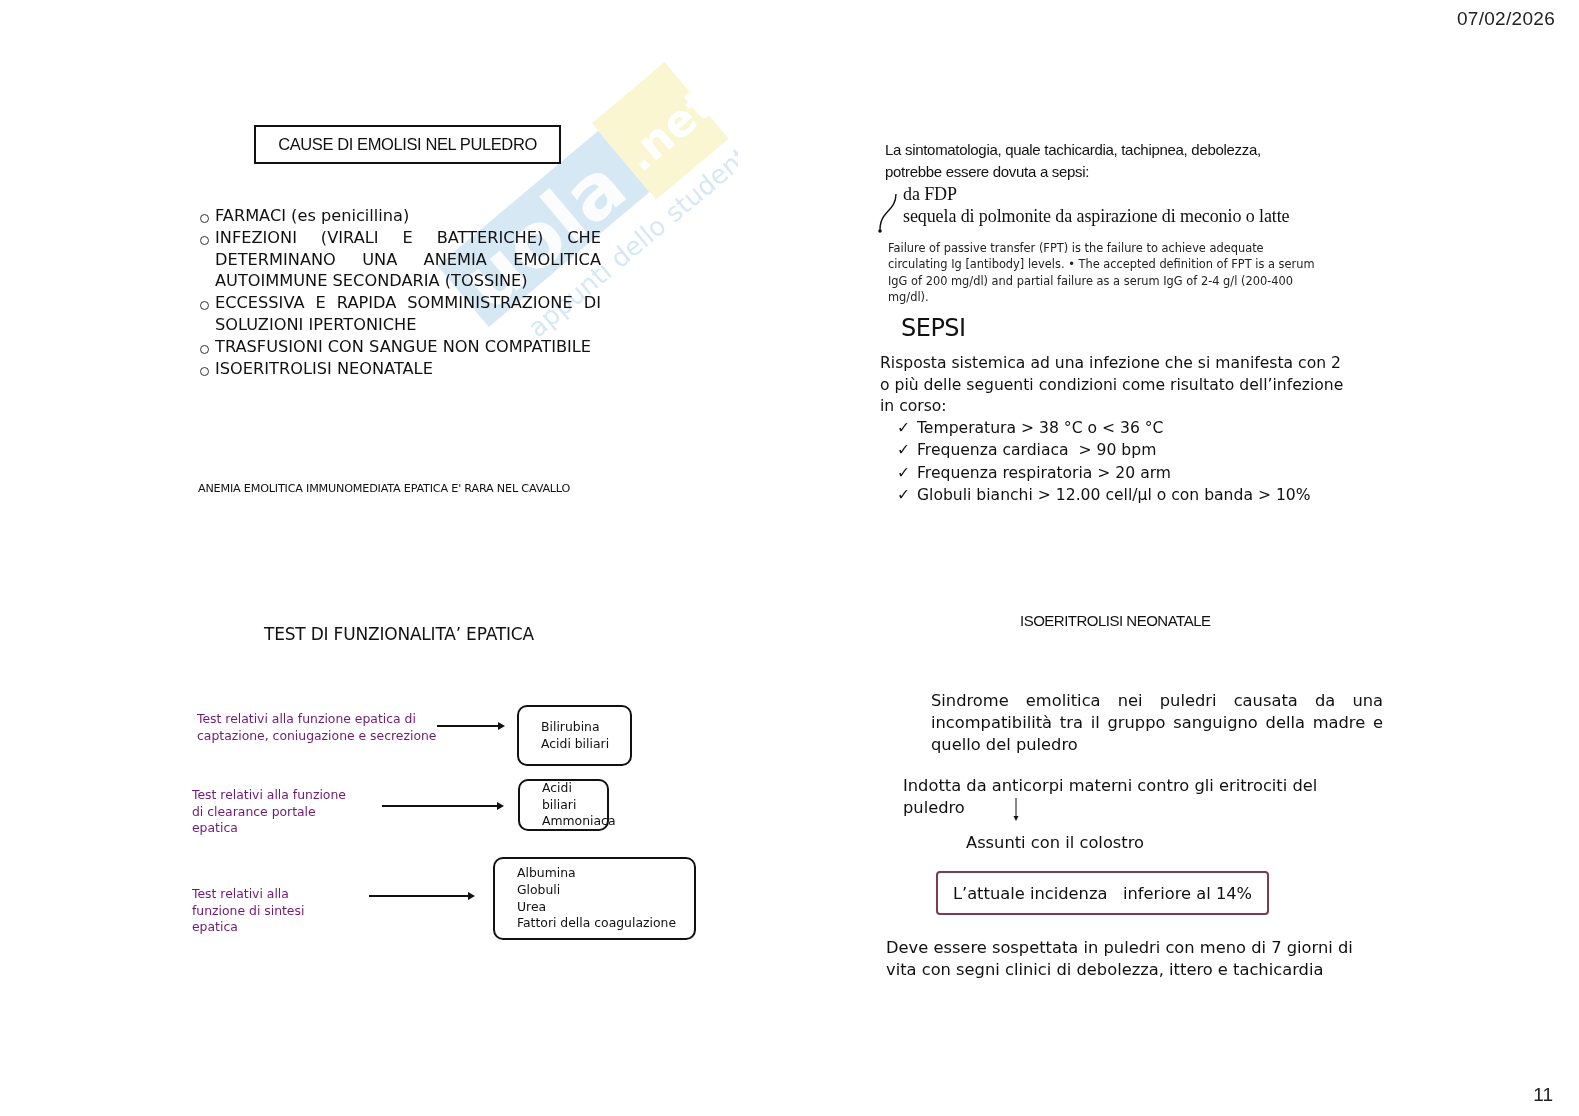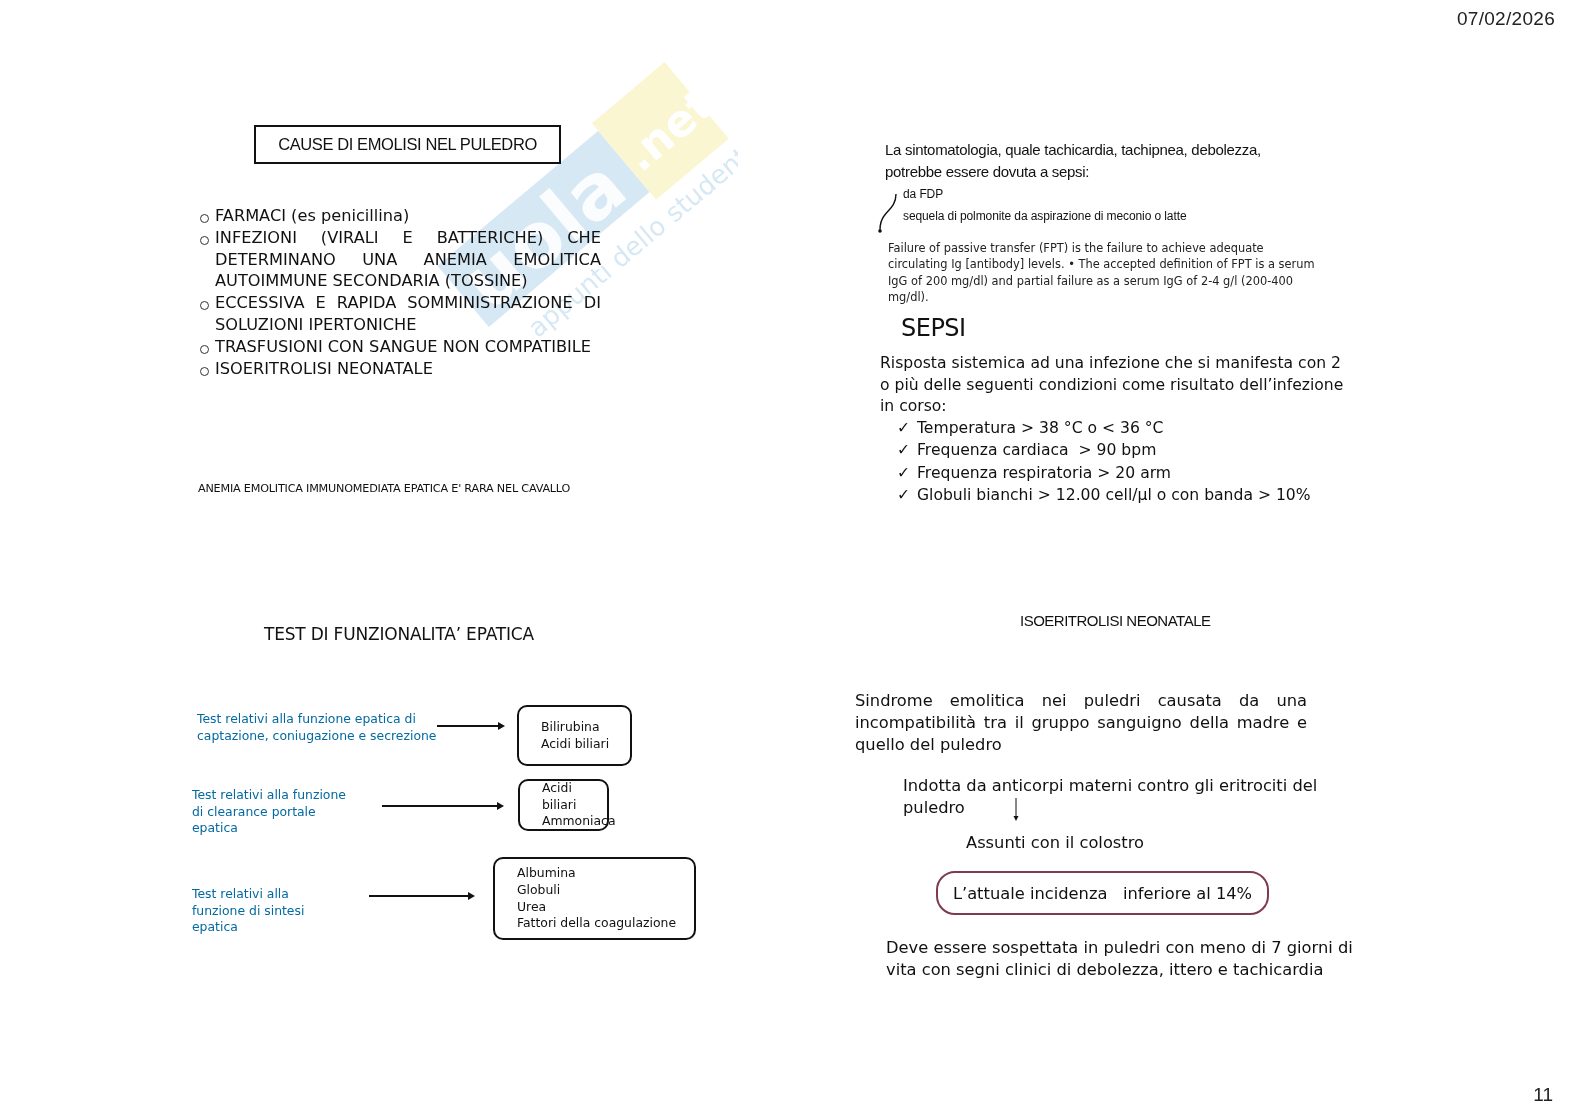--- a/index.html
+++ b/index.html
@@ -16,44 +16,44 @@
 
   
   #s1-title { left: 254px; top: 125px; width: 307px; height: 39px; border: 2px solid #111; display:flex; align-items:center; justify-content:center; font-family: Liberation Sans, sans-serif; font-size: 16.5px; letter-spacing: -0.4px; }
   #s1-list { left: 197px; top: 205px; width: 404px; font-size: 16.2px; line-height: 21.8px; list-style: none; }
   #s1-list li { position: relative; padding-left: 18px; text-align: justify; text-align-last: left; }
   #s1-list li::before { content: ""; position: absolute; left: 3px; top: 9px; width: 7px; height: 7px; border: 1px solid #333; border-radius: 50%; }
   #s1-note { left: 198px; top: 482px; font-size: 11.2px; letter-spacing: -0.2px; }
 
   
   #s2-intro { left: 885px; top: 139px; width: 440px; font-family: "Liberation Sans", sans-serif; font-size: 15px; line-height: 22px; letter-spacing: -0.3px; }
-  #s2-sub { left: 903px; top: 183px; font-family: Liberation Sans, sans-serif; font-size: 12px; line-height: 22px; letter-spacing: -0.1px; }
+  #s2-sub { left: 903px; top: 183px; font-family: Liberation Serif, serif; font-size: 18px; line-height: 22px; letter-spacing: -0.1px; }
   #s2-arrow { left: 874px; top: 192px; width: 30px; height: 44px; }
   #s2-fpt { left: 888px; top: 240px; width: 430px; font-size: 11.4px; line-height: 16.3px; color: #222; }
   #s2-sepsi-title { left: 901px; top: 314px; font-size: 24px; letter-spacing: -0.5px; }
   #s2-sepsi-desc { left: 880px; top: 353px; width: 470px; font-size: 15.6px; line-height: 21.5px; }
   #s2-checks { left: 897px; top: 417px; font-size: 15.6px; line-height: 22.3px; list-style: none; }
   #s2-checks li .chk { display: inline-block; width: 20px; }
 
   
   #s3-title { left: 264px; top: 624px; font-size: 17px; letter-spacing: -0.2px; }
-  .s3-label { font-size: 12.4px; line-height: 16.6px; color: #0369a1; }
+  .s3-label { font-size: 12.4px; line-height: 16.6px; color: #701a75; }
   .s3-box { border: 2.5px solid #111; border-radius: 10px; font-size: 12.4px; line-height: 16.6px; padding-left: 22px; display:flex; flex-direction:column; justify-content:center; }
   .s3-arrow { height: 2px; background: #111; }
   .s3-arrow::after { content: ""; position: absolute; right: -2px; top: -3px; border-left: 7px solid #111; border-top: 4px solid transparent; border-bottom: 4px solid transparent; }
 
   
   #s4-title { left: 1020px; top: 612px; font-family: "Liberation Sans", sans-serif; font-size: 15px; letter-spacing: -0.5px; }
-  #s4-def { left: 855px; top: 690px; width: 452px; font-size: 16.3px; line-height: 22px; text-align: justify; }
+  #s4-def { left: 931px; top: 690px; width: 452px; font-size: 16.3px; line-height: 22px; text-align: justify; }
   #s4-def span.l { display:block; text-align: justify; text-align-last: justify; }
   #s4-def span.last { display:block; text-align-last: left; }
   #s4-indotta { left: 903px; top: 775px; width: 430px; font-size: 16.3px; line-height: 22px; }
   #s4-downarrow { left: 1013px; top: 798px; width: 6px; height: 24px; }
   #s4-assunti { left: 966px; top: 833px; font-size: 16.3px; }
-  #s4-box { left: 936px; top: 871px; width: 333px; height: 44px; border: 2px solid #7d3a52; border-radius: 19px; display:flex; align-items:center; justify-content:center; font-size: 16.3px; }
+  #s4-box { left: 936px; top: 871px; width: 333px; height: 44px; border: 2px solid #7d3a52; border-radius: 4px; display:flex; align-items:center; justify-content:center; font-size: 16.3px; }
   #s4-deve { left: 886px; top: 937px; width: 470px; font-size: 16.3px; line-height: 22px; }
 </style>
 </head>
 <body>
 
 <div id="date" class="abs">07/02/2026</div>
 <div id="pagenum" class="abs">11</div>
 
 <svg id="watermark" class="abs" viewBox="0 0 320 320">
   <g transform="rotate(-40 160 160)" opacity="0.55">

